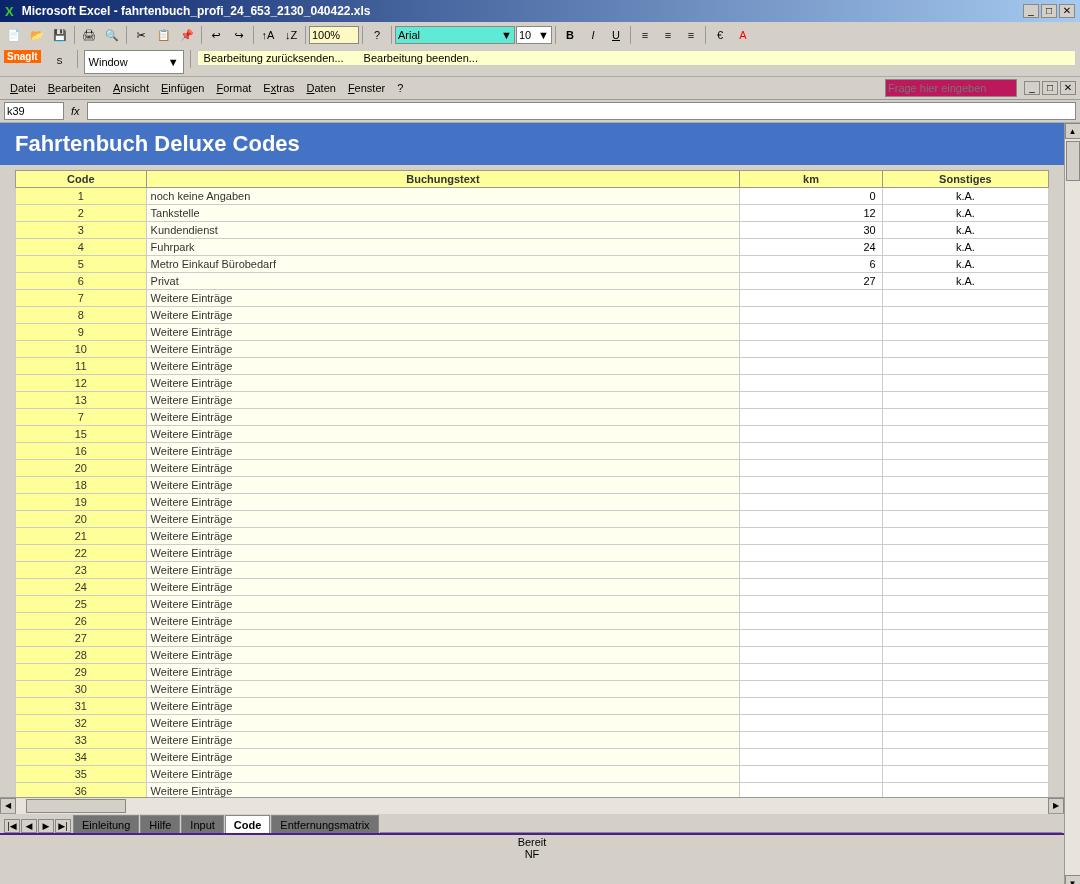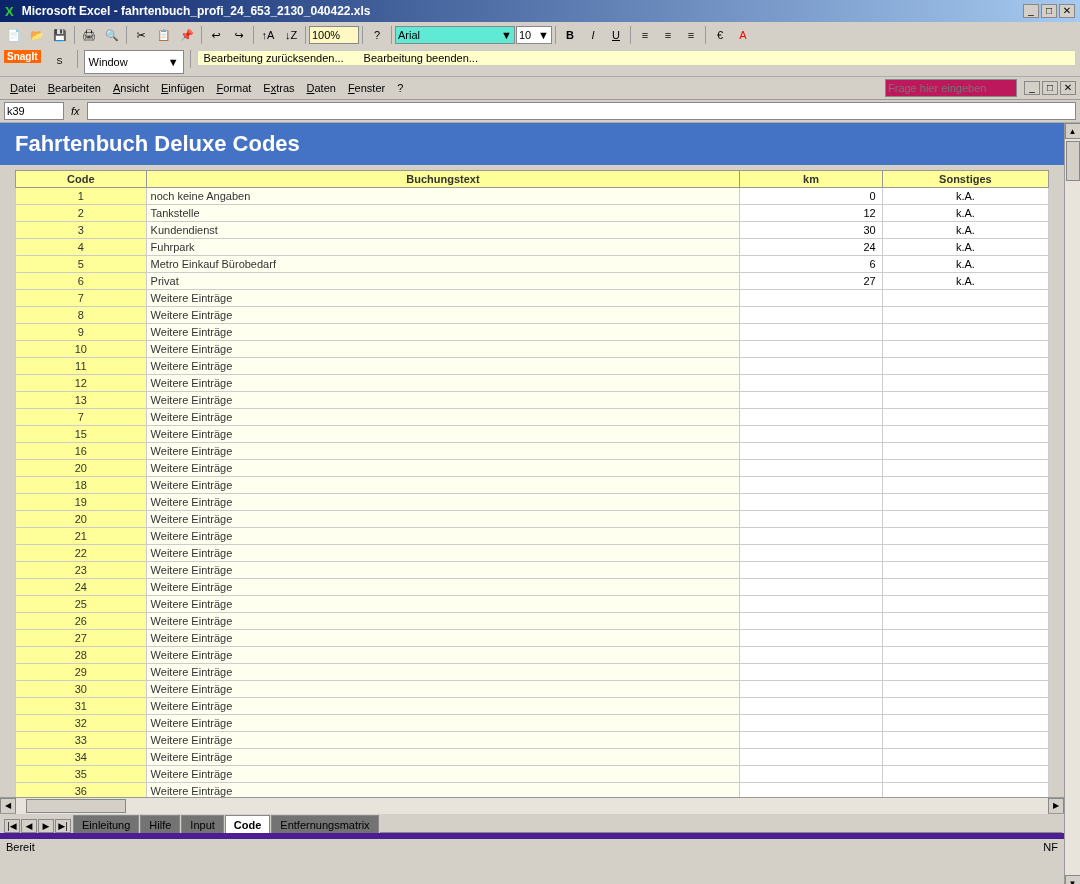--- a/index.html
+++ b/index.html
@@ -251,27 +251,28 @@
     }
     .sheet-tab.active {
       background: white;
       font-weight: bold;
     }
     .sheet-tab-scroll { flex: 1; background: #d4d0c8; border-top: 1px solid #888; }
 
     
     .status-bar {
       background: #d4d0c8;
-      border-top: 6px solid #4c1d95;
+      border-top: 2px solid #4c1d95;
       display: flex;
       align-items: center;
       padding: 1px 6px;
       font-size: 11px;
       height: 22px;
       justify-content: space-between;
+      flex-direction: column;
     }
 
     
     .h-scroll-bar {
       display: flex;
       align-items: center;
       background: #d4d0c8;
       height: 16px;
       border-top: 1px solid #999;
     }

